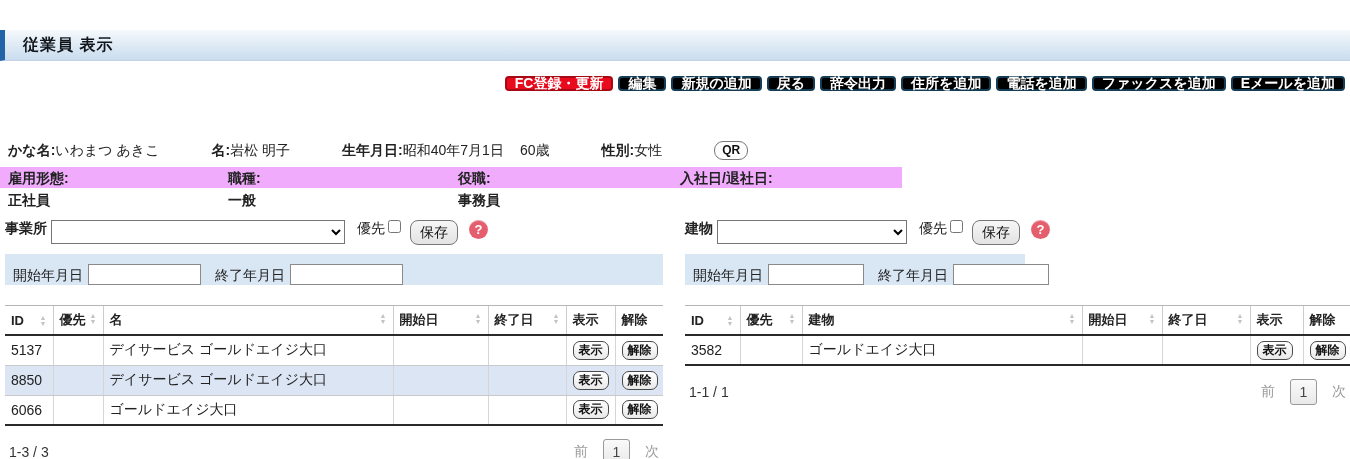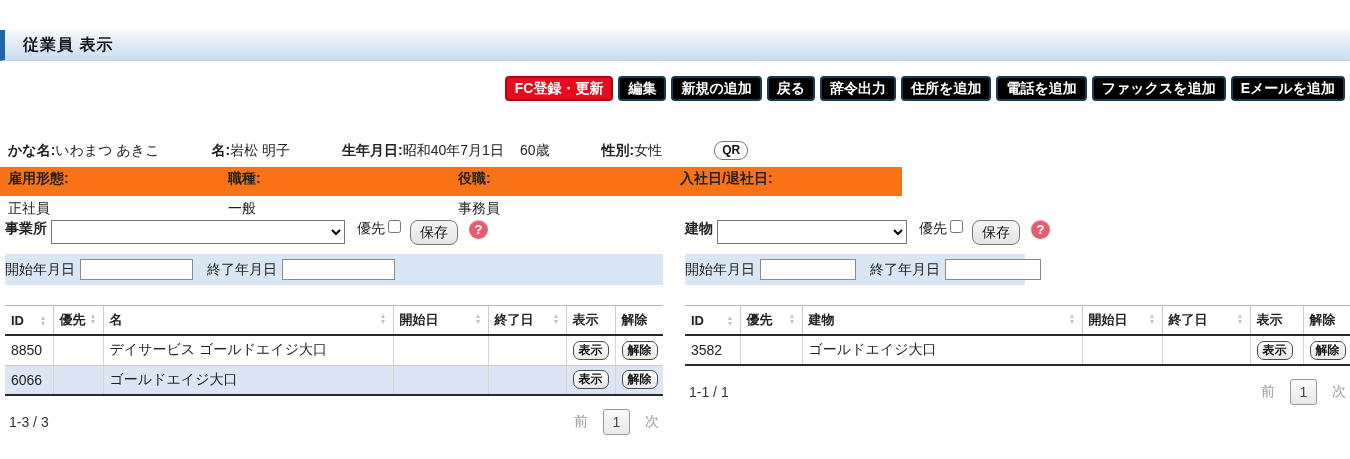--- a/index.html
+++ b/index.html
@@ -17,41 +17,41 @@
     border-left:5px solid #2264a8;
     border-bottom:1px solid #c2d4e6;
     display:flex; align-items:center; padding-left:18px;
   }
   .title-bar .title { font-weight:bold; font-size:16px; color:#10151b; letter-spacing:1px; }
 
   
   .toolbar { position:absolute; top:76px; right:5px; display:flex; gap:5px; }
   .btn {
     display:inline-flex; align-items:center; justify-content:center;
-    border-radius:4px; padding:1px 8px; height:25px;
+    border-radius:4px; padding:1px 8px; height:15px;
     font-weight:bold; font-size:14px; color:#fff; cursor:pointer; white-space:nowrap;
   }
   .btn-red  { background:#ea0a1e; border:2px solid #a80813; }
   .btn-blue { background:#000000; border:2px solid #143c55; }
 
   
   .emp-info { position:absolute; top:141px; left:8px; display:flex; align-items:center; white-space:nowrap; }
   .emp-info b { font-weight:bold; }
   .emp-info .grp { margin-right:52px; }
   .emp-info .age { margin-left:16px; }
   .qr-btn {
     display:inline-block; border:1px solid #777; border-radius:9px;
     background:#fdfdfd; font-size:12px; font-weight:bold; color:#111;
     padding:1px 7px; line-height:15px; cursor:pointer;
   }
 
   
   .detail { position:absolute; top:167px; left:0; width:902px; }
-  .detail-row { display:grid; grid-template-columns:220px 230px 222px 230px; padding-left:8px; }
-  .detail-labels { background:#f97316; font-weight:bold; padding-top:3px; padding-bottom:8px; }
+  .detail-row { display:grid; grid-template-columns:220px 230px 222px 230px; padding-left:8px;font-weight:bold; }
+  .detail-labels { background:#f0abfc; font-weight:bold; padding-top:3px; padding-bottom:0; }
   .detail-values { padding-top:4px; padding-bottom:4px; }
 
   
   .panels { position:absolute; top:220px; left:5px; display:flex; gap:22px; align-items:flex-start; }
   .panel-left  { width:658px; }
   .panel-right { width:665px; }
 
   .selector-row { display:flex; align-items:flex-start; height:25px; }
   .selector-row .sel-label { font-weight:bold; margin-right:4px; white-space:nowrap; }
   .selector-row select { height:24px; border:1px solid #767676; background:#fff; border-radius:0; }
@@ -65,21 +65,21 @@
   }
   .help-icon {
     margin-left:11px; width:19px; height:19px; border-radius:50%;
     background:#e45e6d; color:#fff; font-weight:bold; font-size:13px;
     display:inline-flex; align-items:center; justify-content:center; cursor:pointer;
     box-shadow:inset 0 1px 0 rgba(255,255,255,.4);
   }
 
   .date-bar {
     margin-top:9px; background:#d9e6f4; height:31px;
-    display:flex; align-items:center; 
+    display:flex; align-items:flex-end; padding-left:8px;
   }
   .panel-right .date-bar { width:340px; }
   .date-bar .dlabel { margin-right:5px; white-space:nowrap; }
   .date-bar input {
     height:21px; border:1px solid #8a8a8a; margin-right:14px; background:#fff; padding:0 3px;
   }
   .panel-left  .date-bar input { width:113px; }
   .panel-right .date-bar input { width:96px; }
 
   
@@ -209,20 +209,29 @@
           <th><span>終了日</span><span class="sort-icon">
                 <span>▲</span>
                 <span>▼</span>
               </span></th>
           <th><span>表示</span></th>
           <th><span>解除</span></th>
         </tr>
       </thead>
       <tbody>
         <tr>
+          <td>5137</td>
+          <td></td>
+          <td>デイサービス ゴールドエイジ大口</td>
+          <td></td>
+          <td></td>
+          <td><span class="mini-btn">表示</span></td>
+          <td><span class="mini-btn">解除</span></td>
+        </tr>
+        <tr>
           <td>8850</td>
           <td></td>
           <td>デイサービス ゴールドエイジ大口</td>
           <td></td>
           <td></td>
           <td><span class="mini-btn">表示</span></td>
           <td><span class="mini-btn">解除</span></td>
         </tr>
         <tr>
           <td>6066</td>

